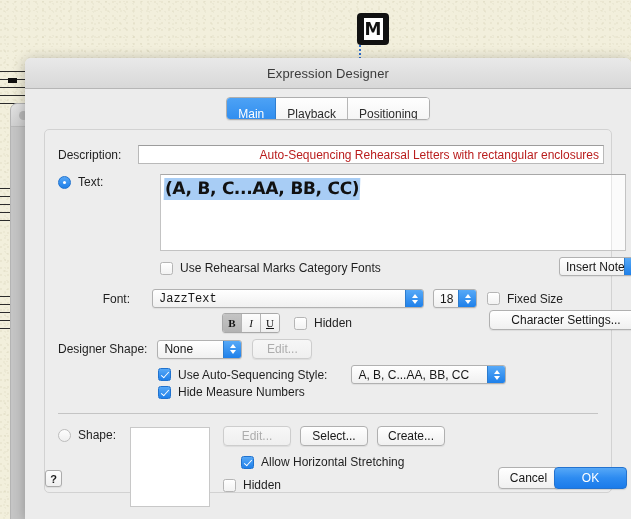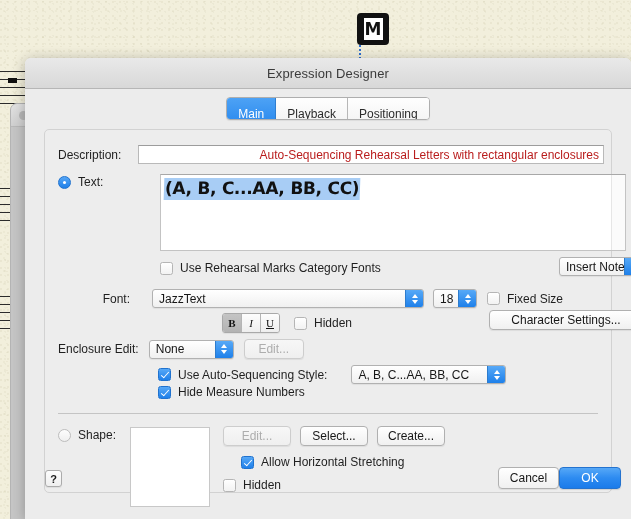--- a/index.html
+++ b/index.html
@@ -316,21 +316,21 @@
     width: 0; height: 0;
     border-left: 3.5px solid transparent;
     border-right: 3.5px solid transparent;
   }
   .popup .arrows i.up   { border-bottom: 4px solid #fff; }
   .popup .arrows i.down { border-top: 4px solid #fff; }
 
   
   #row-font { left: 13px; top: 159px; }
   #font-label { width: 80px; text-align: right; padding-right: 8px; box-sizing: border-box; }
-  #font-popup { width: 272px; margin-left: 14px; }
+  #font-popup { width: 272px; margin-left: 14px; font-family: Liberation Mono, monospace; }
   #size-popup { width: 44px; margin-left: 9px; }
   #fixed-size-cb { margin-left: 10px; display: flex; align-items: center; }
 
   
   #row-biu { left: 177px; top: 183px; }
   .biu-group {
     display: flex;
     border: 1px solid #a9a9a9;
     border-radius: 3px;
     overflow: hidden;
@@ -435,22 +435,22 @@
     box-sizing: border-box;
   }
   #cancel-btn {
     position: absolute;
     right: 72px; top: 7px;
     width: 61px; height: 22px;
     border-radius: 4px;
   }
   #ok-btn {
     position: absolute;
-    right: 10px; top: 7px;
-    width: 62px; height: 22px;
+    right: 4px; top: 7px;
+    width: 73px; height: 22px;
     border: 1px solid #2473cf;
     border-radius: 4px;
     background: linear-gradient(to bottom, #56a8f7 0%, #2d8bf1 50%, #1b7bea 100%);
     color: #fff;
     font-size: 12px;
     display: flex; align-items: center; justify-content: center;
     box-sizing: border-box;
     box-shadow: 0 1px 1px rgba(0,0,0,.12);
   }
 </style>
@@ -556,21 +556,21 @@
         </div>
         <div id="hidden-cb-1">
           <span class="checkbox"></span>
           <span class="cb-label">Hidden</span>
         </div>
       </div>
 
       <div class="btn" id="char-settings">Character Settings...</div>
 
       <div class="row" id="row-enclosure">
-        <span class="lbl" id="enc-label">Enclosure Edit:</span>
+        <span class="lbl" id="enc-label">Designer Shape:</span>
         <div class="popup" id="enc-popup">
           <span>None</span>
           <span class="arrows">
             <i class="up"></i>
               <i class="down"></i>
           </span>
         </div>
         <div class="btn disabled" id="enc-edit">Edit...</div>
       </div>
 

